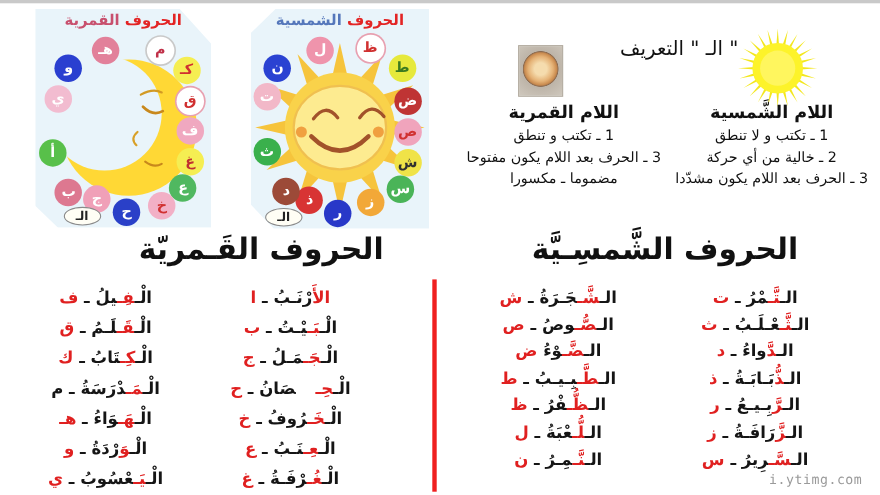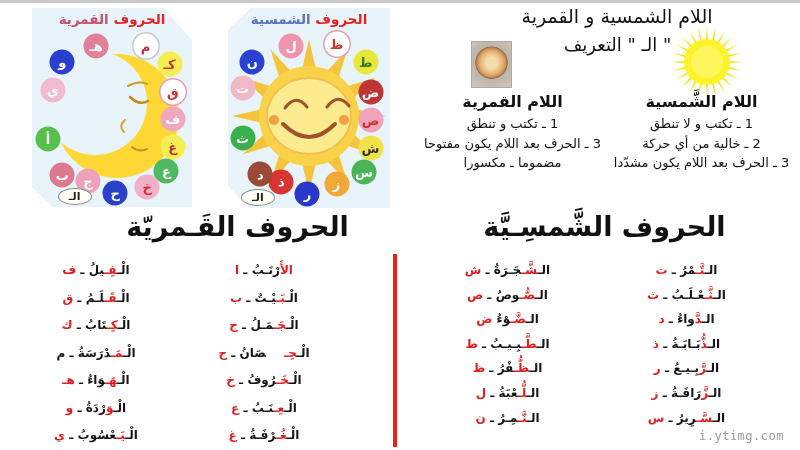--- a/index.html
+++ b/index.html
@@ -47,21 +47,21 @@
   
   .list-heading { position:absolute; top:211px; font-size:27px; font-weight:bold;
     color:#111; text-align:center; direction:rtl; white-space:nowrap; }
   .heading-moon { left:80px; width:315px; }
   .heading-sun  { left:437px; width:335px; }
   .red-divider { position:absolute; left:393px; top:254px; width:4px; height:193px; background:#ef2020; }
   .word-list { position:absolute; display:flex; direction:rtl; }
   .list-moon { left:12px;  top:257px; width:336px; }
   .list-sun  { left:418px; top:258px; width:358px; }
   .word-col { flex:1; display:flex; flex-direction:column; }
-  .word-row { font-size:12px; font-weight:bold; color:#151515; text-align:center;
+  .word-row { font-size:15px; font-weight:bold; color:#151515; text-align:center;
     direction:rtl; white-space:nowrap; }
   .list-moon .word-row { line-height:27.5px; }
   .list-sun  .word-row { line-height:24.6px; }
 
   .watermark { position:absolute; left:699px; top:429px; font-family:"DejaVu Sans Mono", monospace;
     font-size:12px; color:#9a9a9a; letter-spacing:0.5px; }
 </style>
 </head>
 <body>
 
@@ -134,21 +134,20 @@
         <div class="ltr-circle" style="left: 49%; top: 93%; background: rgb(40, 56, 200); color: rgb(255, 255, 255);">ر</div>
         <div class="ltr-circle" style="left: 33%; top: 87%; background: rgb(216, 52, 52); color: rgb(255, 255, 255);">ذ</div>
         <div class="ltr-circle" style="left: 20%; top: 83%; background: rgb(156, 74, 56); color: rgb(255, 255, 255);">د</div>
         <div class="ltr-circle" style="left: 9%; top: 65%; background: rgb(58, 176, 76); color: rgb(255, 255, 255);">ث</div>
         <div class="ltr-circle" style="left: 9%; top: 40%; background: rgb(242, 184, 200); color: rgb(255, 255, 255);">ت</div>
         <div class="ltr-circle" style="left: 15%; top: 27%; background: rgb(42, 66, 210); color: rgb(255, 255, 255);">ن</div>
       </div>
     <div class="al-oval s">الـ</div>
   </div>
 
-  <div class="main-title">اللام الشمسية و القمرية</div>
   <div class="sub-title">" الـ " التعريف</div>
   <div class="moon-photo"></div>
   <svg class="sun-art" viewBox="0 0 74 74">
     <g>
         <polygon points="73.0,37.0 58.0,35.8 58.0,38.2" fill="#f3e71e"></polygon>
         <polygon points="71.8,46.3 57.6,41.3 56.9,43.6" fill="#f3e71e"></polygon>
         <polygon points="68.2,55.0 55.7,46.5 54.6,48.5" fill="#f3e71e"></polygon>
         <polygon points="62.5,62.5 52.7,51.0 51.0,52.7" fill="#f3e71e"></polygon>
         <polygon points="55.0,68.2 48.5,54.6 46.5,55.7" fill="#f3e71e"></polygon>
         <polygon points="46.3,71.8 43.6,56.9 41.3,57.6" fill="#f3e71e"></polygon>

